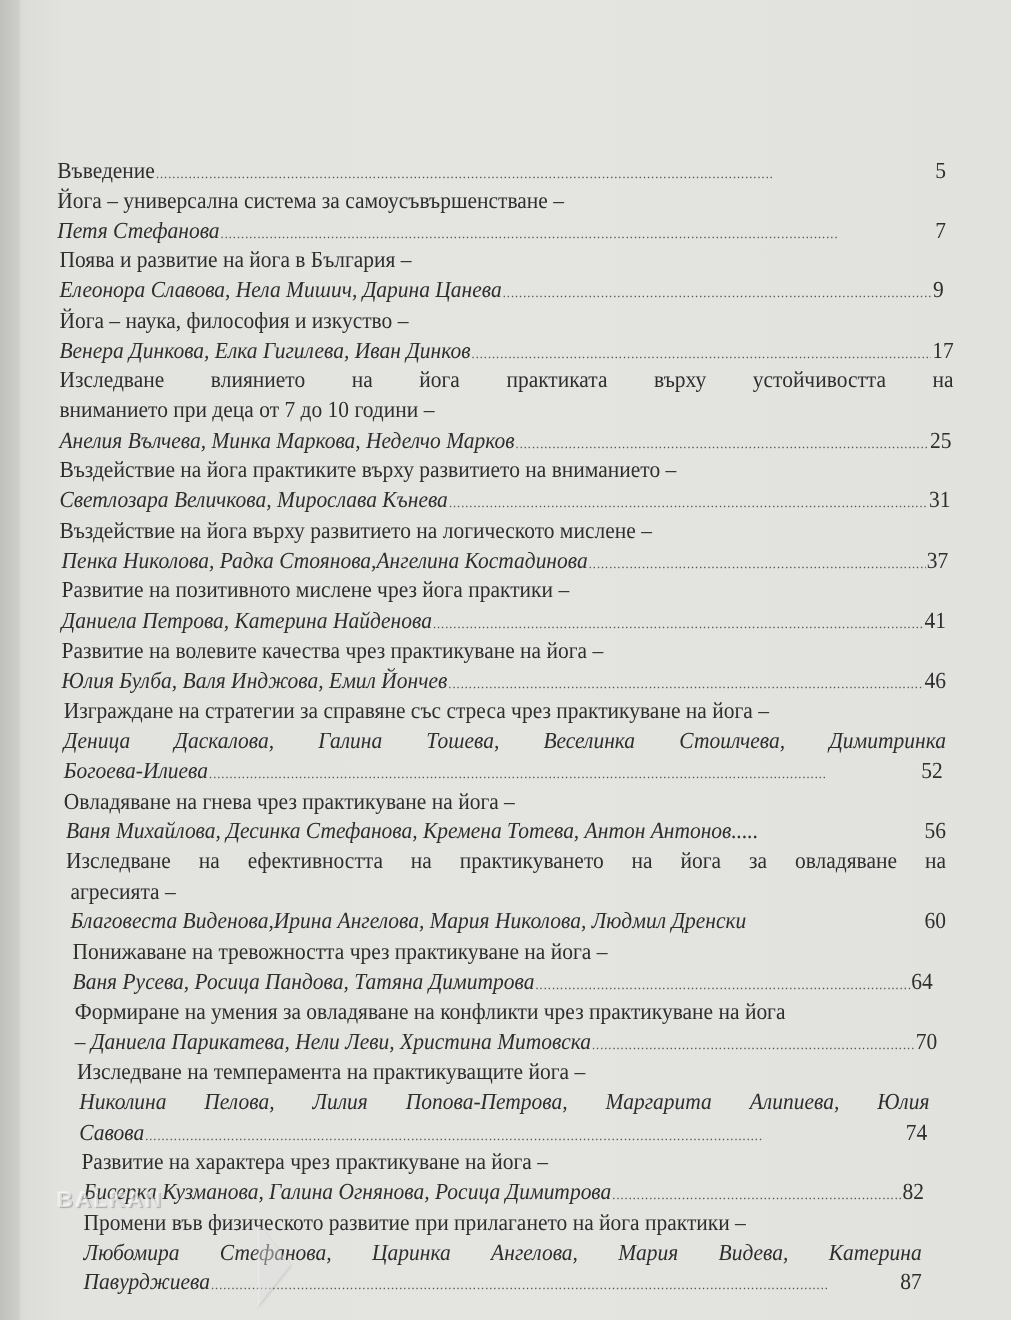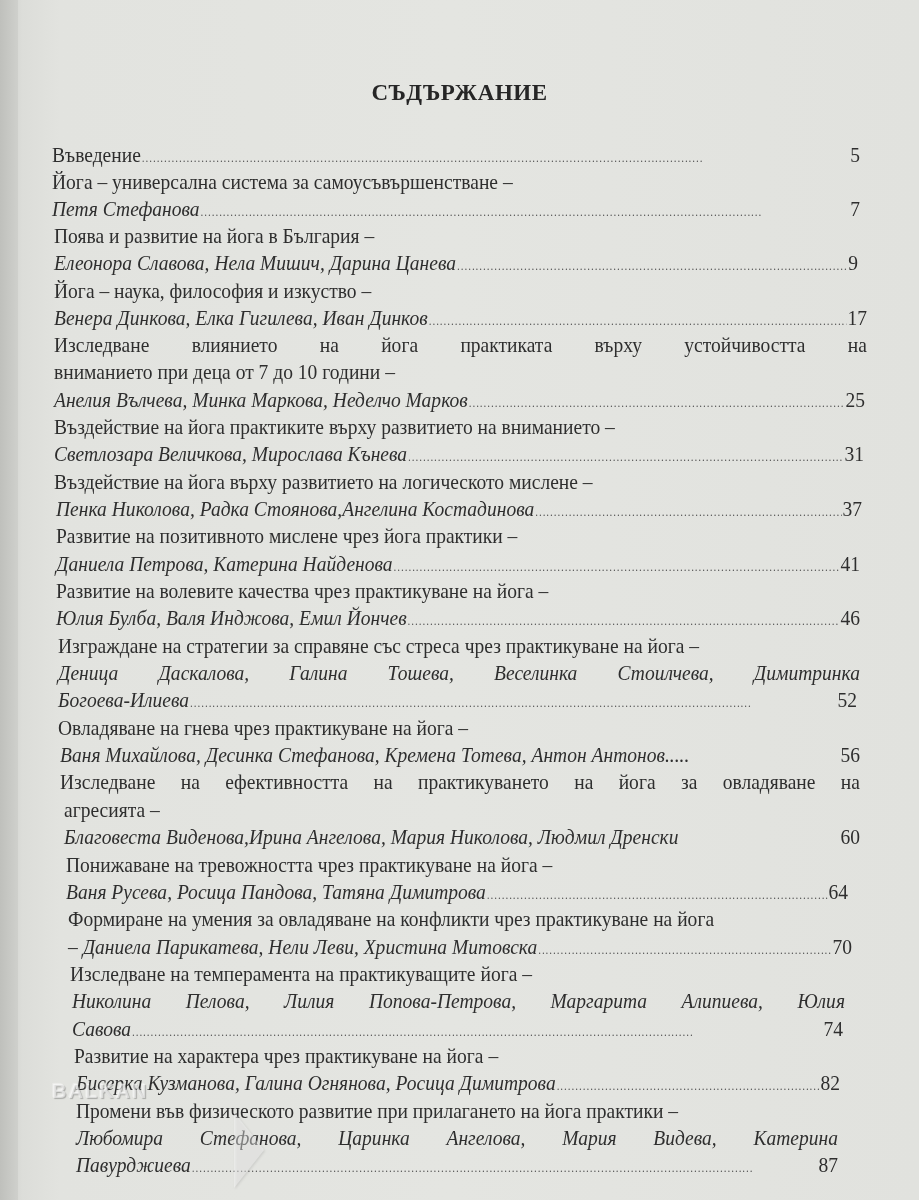--- a/index.html
+++ b/index.html
@@ -64,21 +64,20 @@
     border-left: 30px solid rgba(255,255,255,0.4);
     filter: drop-shadow(1px 1px 1px rgba(0,0,0,0.25));
   }
 </style>
 </head>
 <body>
 
 <div class="page">
   <div class="spine"></div>
 
-  <div class="title">СЪДЪРЖАНИЕ</div>
 
   <div class="toc" id="toc">
       <div class="line" style="left: 52px; top: 0px; width: 868.817px;">
         <span class="txt">Въведение</span>
         <span class="leader"></span>
         <span class="pg">5</span>
       </div>
       <div class="line" style="left: 52px; top: 27px; width: 868.817px;">
         <span class="txt">Йога – универсална система за самоусъвършенстване –</span>
       </div>

